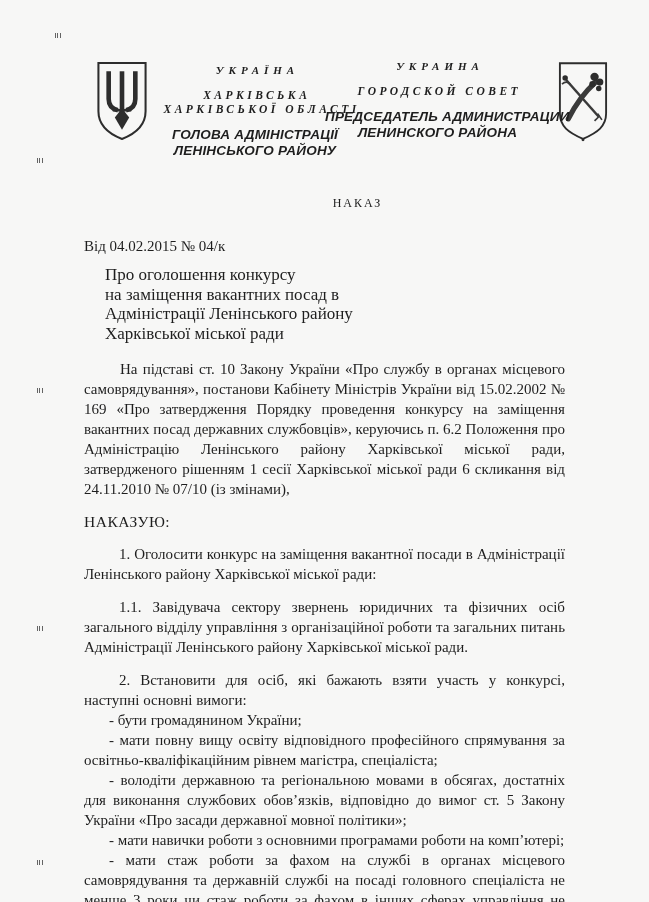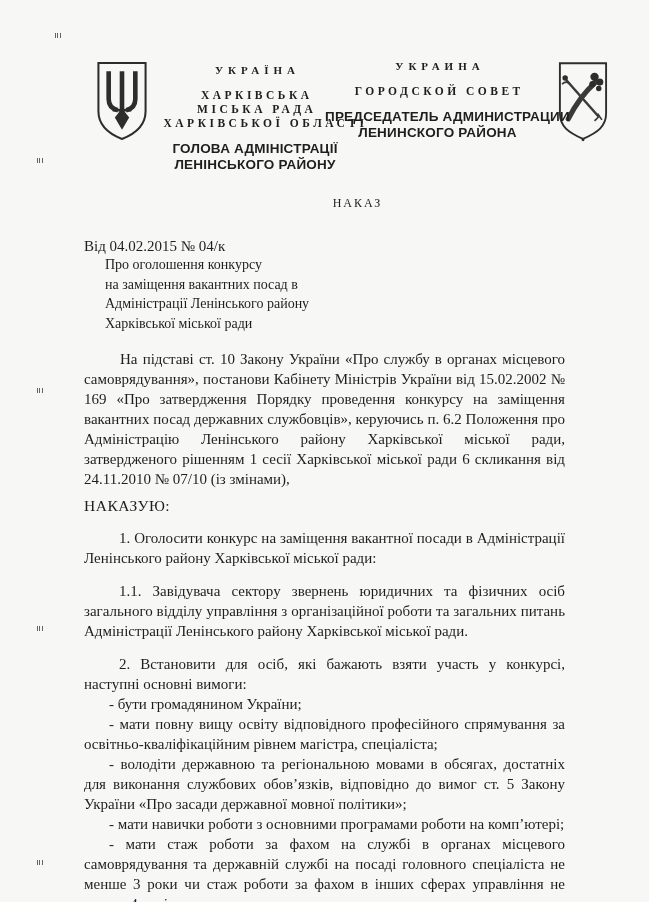--- a/index.html
+++ b/index.html
@@ -12,21 +12,21 @@
     font-family:"Liberation Serif", serif;
     overflow:hidden;
     box-shadow:0 0 4px rgba(0,0,0,.15);
   }
 
   
   .emblem { position:absolute; }
   .emblem-left  { left:88px;  top:60px; }
   .emblem-right { left:550px; top:59px; }
 
-  .col { position:absolute; text-align:center; }
+  .col { position:absolute; text-align:center;font-style:italic; }
   .col-ua { left:160px; top:64px; width:190px; }
   .col-ru { left:325px; top:60px; width:225px; }
 
   .country {
     font-weight:bold; font-size:11px; letter-spacing:5px; padding-left:5px;
     white-space:nowrap;
   }
   .org-lines { margin-top:12px; }
   .org-line {
     font-weight:bold; font-size:11.5px; line-height:14px;
@@ -39,26 +39,26 @@
     letter-spacing:0.2px; white-space:nowrap;
   }
 
   
   .content { position:absolute; left:84px; right:84px; top:196px; }
   .doc-type {
     text-align:center; transform:translateX(33px);
     font-weight:normal; font-size:12px; letter-spacing:2px;
   }
   .date-line { margin-top:27px; font-size:15px; }
-  .subject { margin-left:21px; font-size:14px; line-height:19.5px; }
+  .subject { margin-top:10px; margin-left:21px; font-size:17px; line-height:19.5px; }
   .preamble {
     margin:16px 0 0 0; font-size:15px; line-height:20px;
     text-align:justify; text-indent:36px;
   }
-  .decree-word { margin-top:8px; font-size:15.5px; letter-spacing:0.5px; }
+  .decree-word { margin-top:14px; font-size:15.5px; letter-spacing:0.5px; }
   .para {
     margin:13px 0 0 0; font-size:15px; line-height:20px;
     text-align:justify; text-indent:35px;
   }
   .bullet {
     margin:0; font-size:15px; line-height:20px;
     text-align:justify; text-indent:25px;
   }
 
   
@@ -101,21 +101,20 @@
       <circle cx="45" cy="28" r="2.6" fill="#2d2d2d"></circle>
       <path d="M44,52 L48,58 M45,55 L41,59" stroke="#3a3a3a" stroke-width="1.6"></path>
       <circle cx="30" cy="77" r="1.4" fill="#2d2d2d"></circle>
     </svg>
   </div>
 
   <div class="col col-ua">
     <div class="country">УКРАЇНА</div>
     <div class="org-lines">
       <div class="org-line">ХАРКІВСЬКА</div>
-      <div class="org-line">МІСЬКА РАДА</div>
       <div class="org-line">ХАРКІВСЬКОЇ ОБЛАСТІ</div>
     </div>
     <div class="admin-lines">
       <div class="admin-line">ГОЛОВА АДМІНІСТРАЦІЇ</div>
       <div class="admin-line">ЛЕНІНСЬКОГО РАЙОНУ</div>
     </div>
   </div>
 
   <div class="col col-ru">
     <div class="country">УКРАИНА</div>

